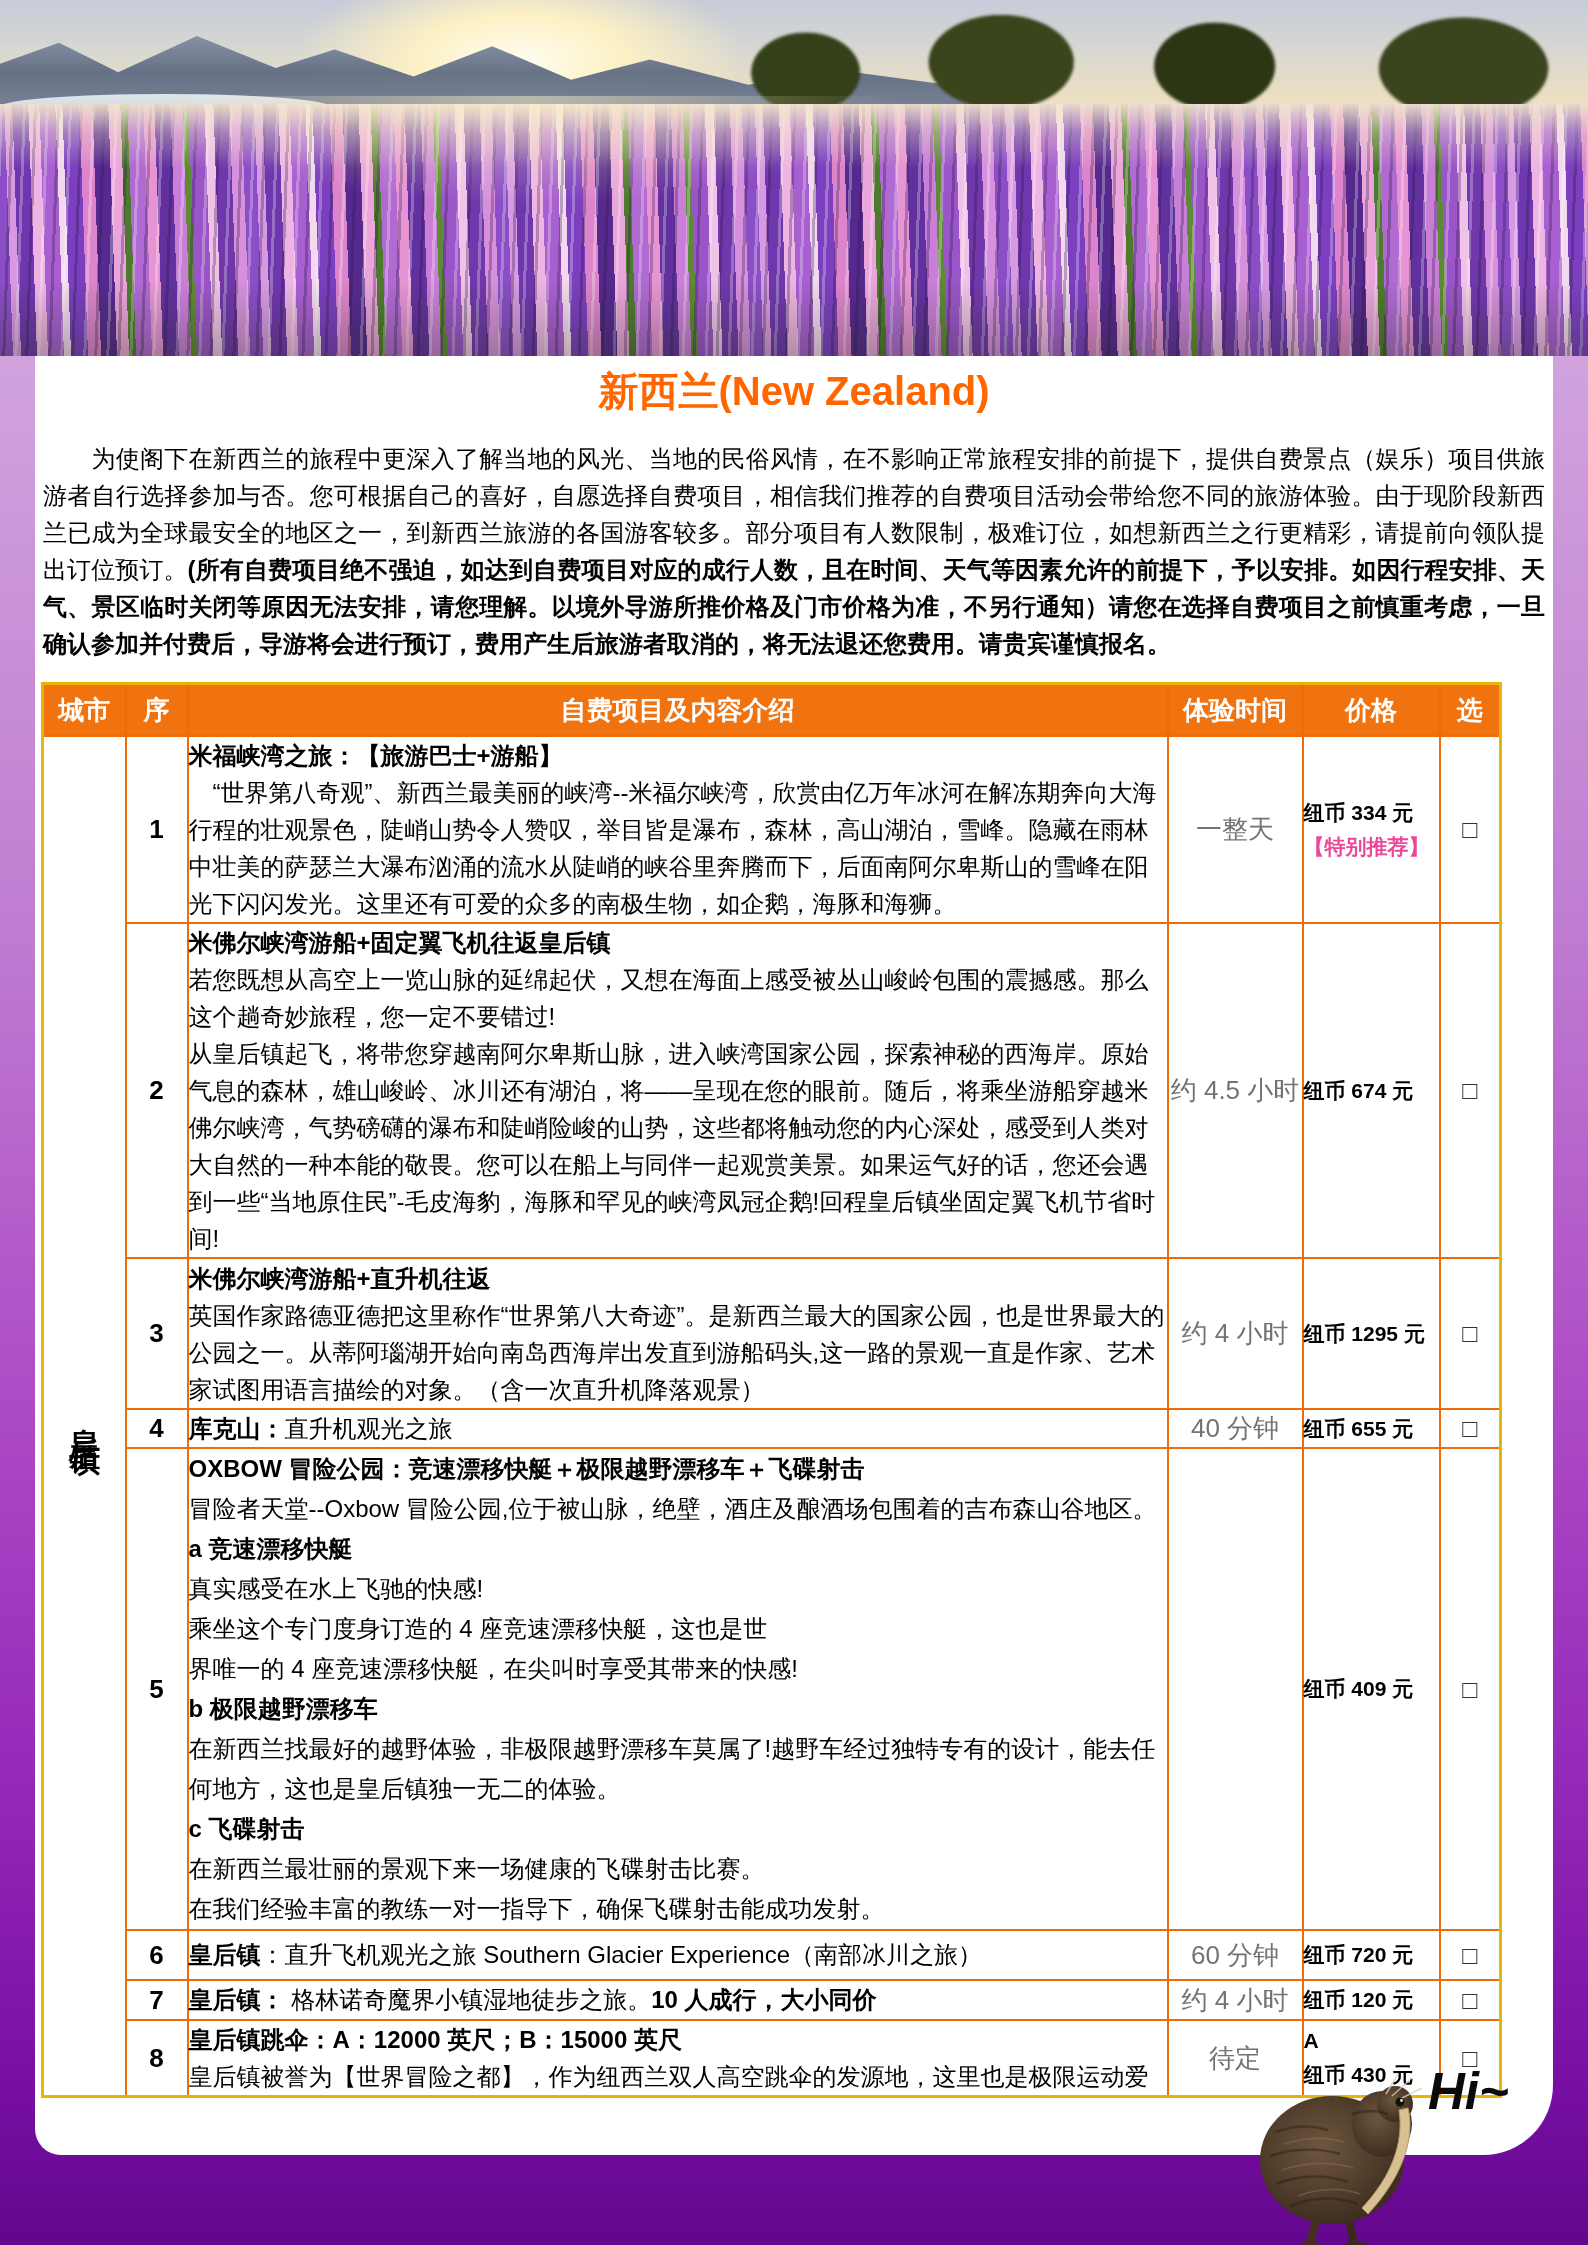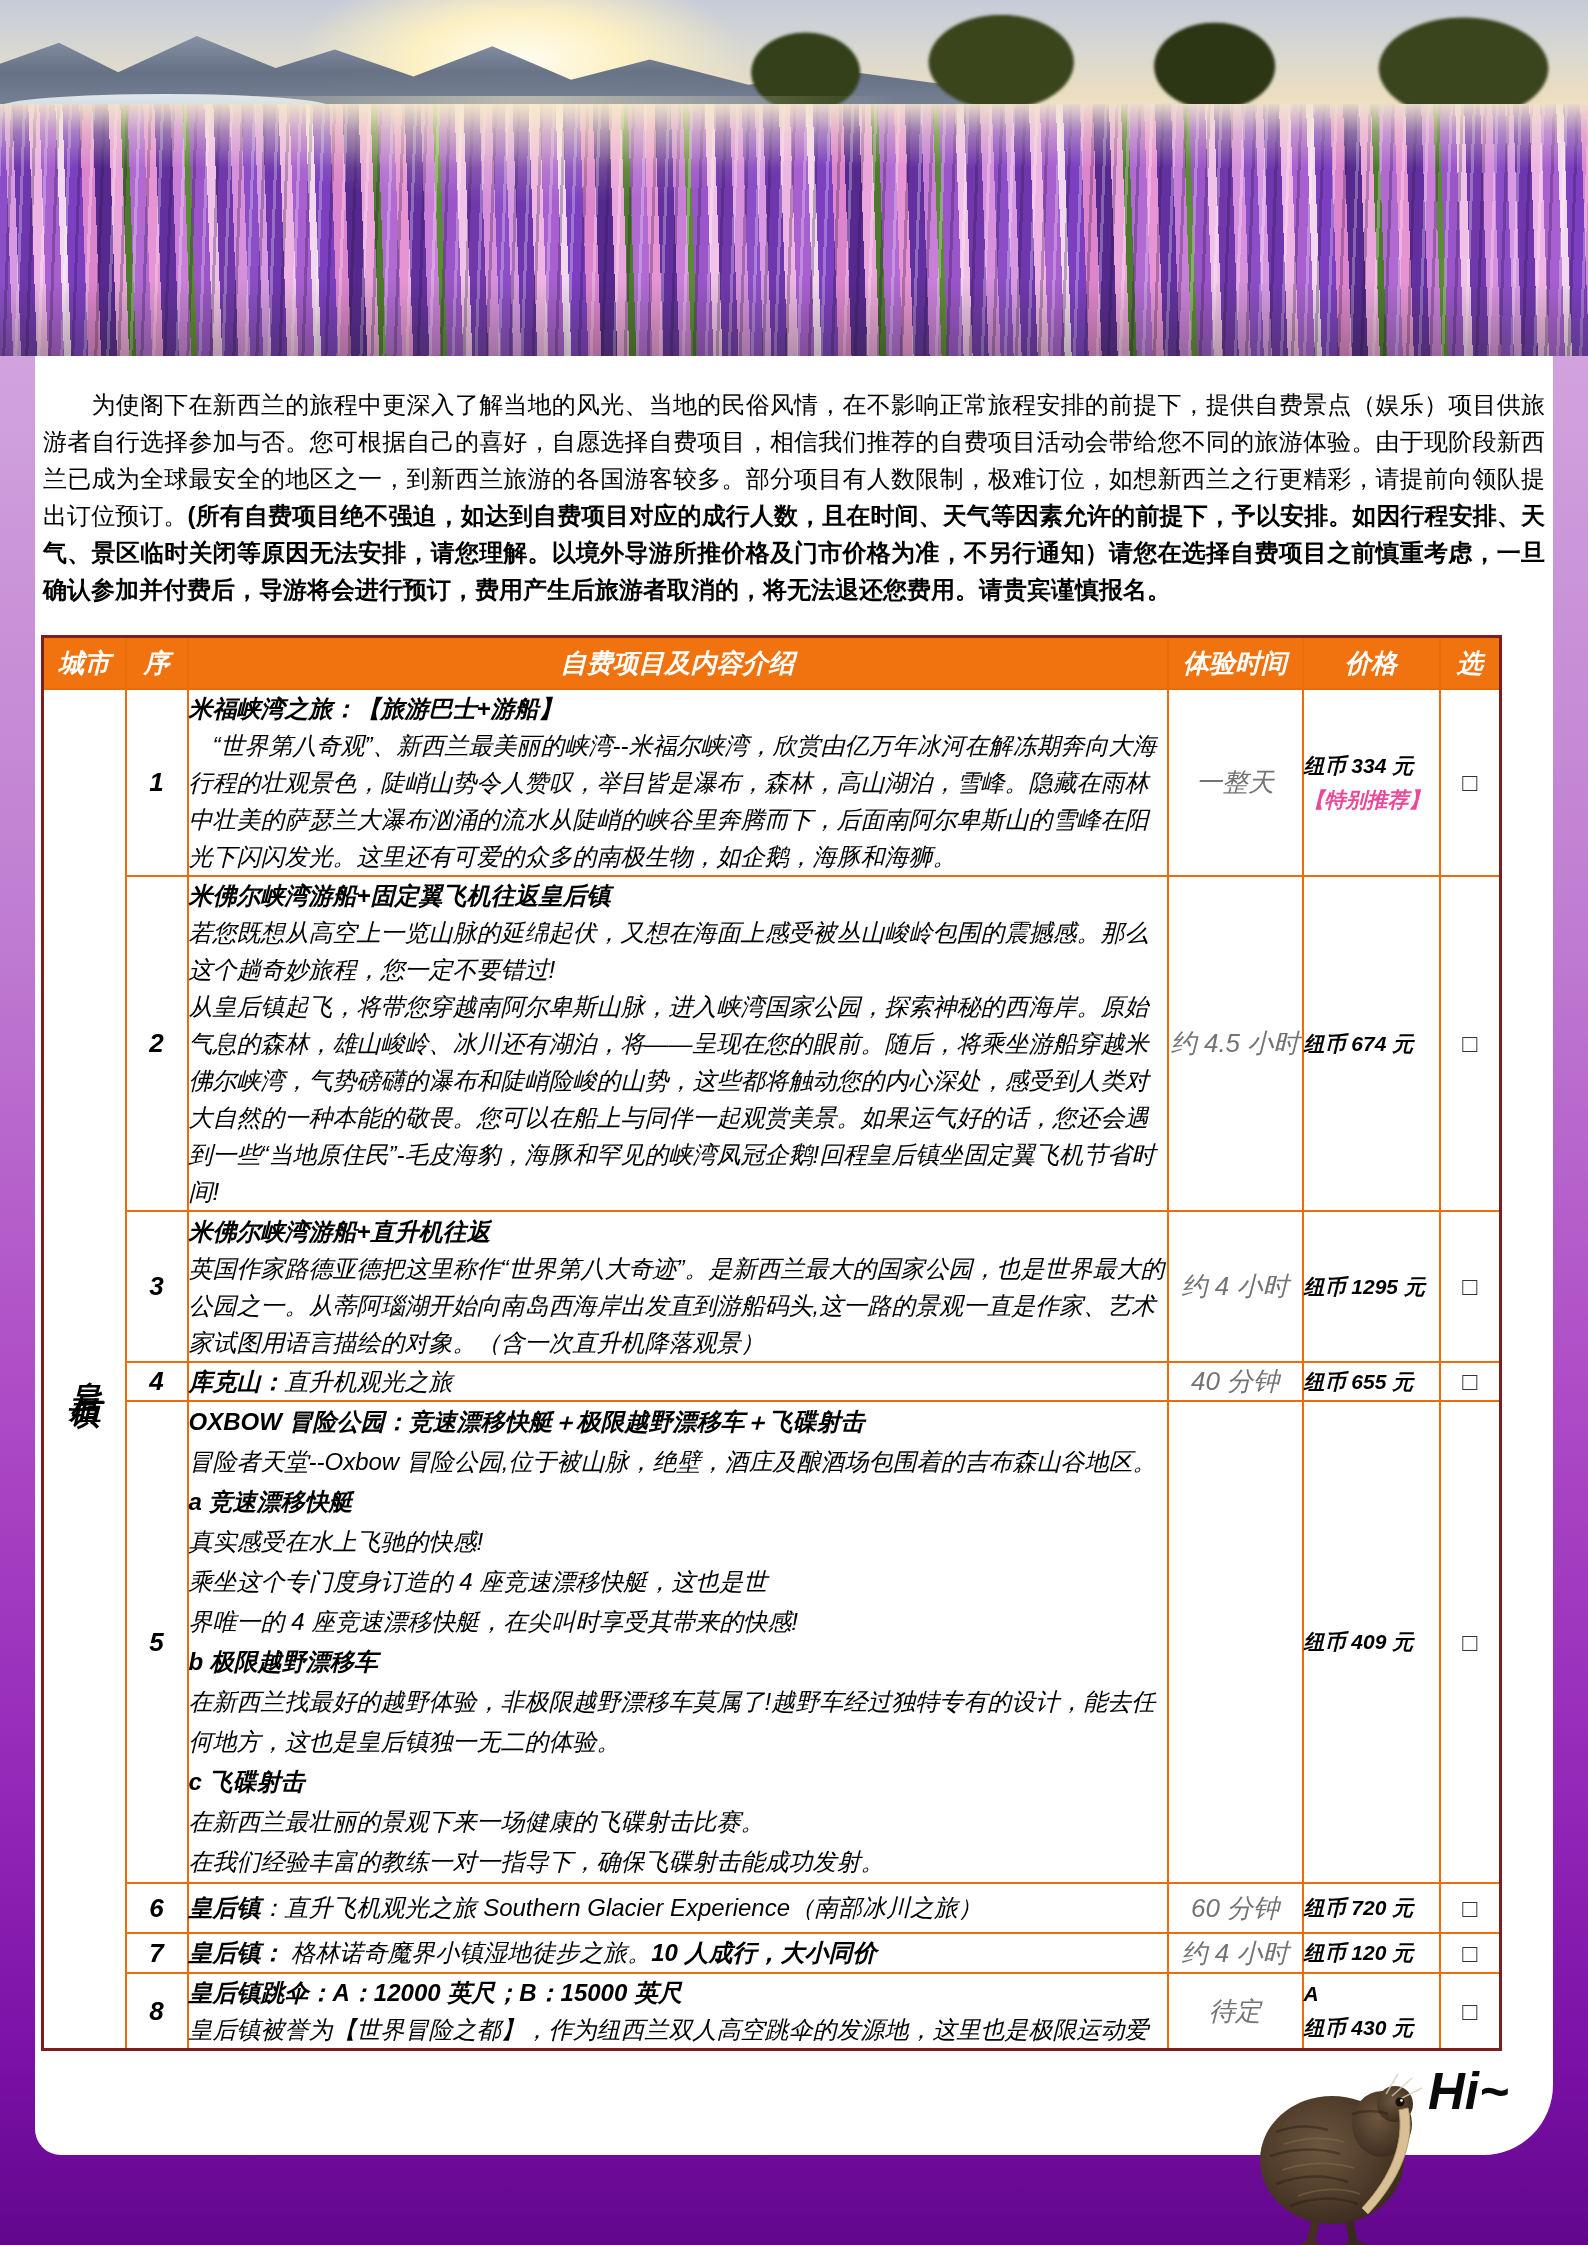--- a/index.html
+++ b/index.html
@@ -40,22 +40,22 @@
   .p-glow{position:absolute;left:0;top:96px;right:0;height:120px;pointer-events:none;
     background:radial-gradient(ellipse 520px 150px at 33% 0%,rgba(255,244,202,.5),rgba(255,244,202,0) 72%);}
   
   .card{position:absolute;left:35px;top:356px;width:1518px;height:1799px;background:#ffffff;
     border-radius:0 0 70px 26px;overflow:hidden;}
   .card-inner{padding:8px 6px 0 6px;}
   .doc-title{color:#ff6600;font-weight:bold;font-size:40px;line-height:54px;text-align:center;}
   .intro{margin:22px 2px 0 2px;font-size:24px;line-height:37px;color:#000;text-align:justify;}
   .intro .bold{font-weight:bold;}
   
-  table.tour{border-collapse:collapse;table-layout:fixed;width:1458px;margin-top:27px;
-    border:3px solid #7f1d1d;font-style:italic;}
+  table.tour{border-collapse:collapse;table-layout:fixed;width:1458px;margin-top:20px;
+    border:3px solid #eab308;}
   table.tour td,table.tour th{border:2px solid #ec6c09;padding:0;vertical-align:middle;}
   thead th{background:#f0730f;color:#fff;font-weight:bold;font-size:26px;height:50px;}
   thead th + th{border-left:2px solid rgba(255,255,255,.95);}
   col.c-city{width:83px;}col.c-no{width:62px;}col.c-desc{width:980px;}
   col.c-time{width:135px;}col.c-price{width:137px;}col.c-sel{width:61px;}
   .city-cell{text-align:center;}
   .city-text{writing-mode:vertical-rl;margin:0 auto;font-weight:bold;font-size:31px;letter-spacing:8px;color:#000;}
   .no-cell{text-align:center;font-weight:bold;font-size:26px;color:#000;}
   .content-cell{padding:3px 10px 3px 13px;font-size:24px;line-height:37px;color:#000;}
   .content-cell .seg-b{font-weight:bold;text-align:center;}
@@ -82,20 +82,21 @@
   <div class="p-mountains"></div>
   <div class="p-trees"></div>
   <div class="p-lake"></div>
   <div class="p-field"></div>
   <div class="p-glow"></div>
 </div>
 
 <div class="card">
   <div class="card-inner">
     <div class="doc-title">
+      <div>新西兰(New Zealand)</div>
     </div>
 
     <p class="intro"><span>　　为使阁下在新西兰的旅程中更深入了解当地的风光、当地的民俗风情，在不影响正常旅程安排的前提下，提供自费景点（娱乐）项目供旅游者自行选择参加与否。您可根据自己的喜好，自愿选择自费项目，相信我们推荐的自费项目活动会带给您不同的旅游体验。由于现阶段新西兰已成为全球最安全的地区之一，到新西兰旅游的各国游客较多。部分项目有人数限制，极难订位，如想新西兰之行更精彩，请提前向领队提出订位预订。</span><span class="bold">(所有自费项目绝不强迫，如达到自费项目对应的成行人数，且在时间、天气等因素允许的前提下，予以安排。如因行程安排、天气、景区临时关闭等原因无法安排，请您理解。以境外导游所推价格及门市价格为准，不另行通知）请您在选择自费项目之前慎重考虑，一旦确认参加并付费后，导游将会进行预订，费用产生后旅游者取消的，将无法退还您费用。请贵宾谨慎报名。</span></p>
 
     <table class="tour">
       <colgroup>
         <col class="c-city">
           <col class="c-no">
           <col class="c-desc">
         <col class="c-time">

